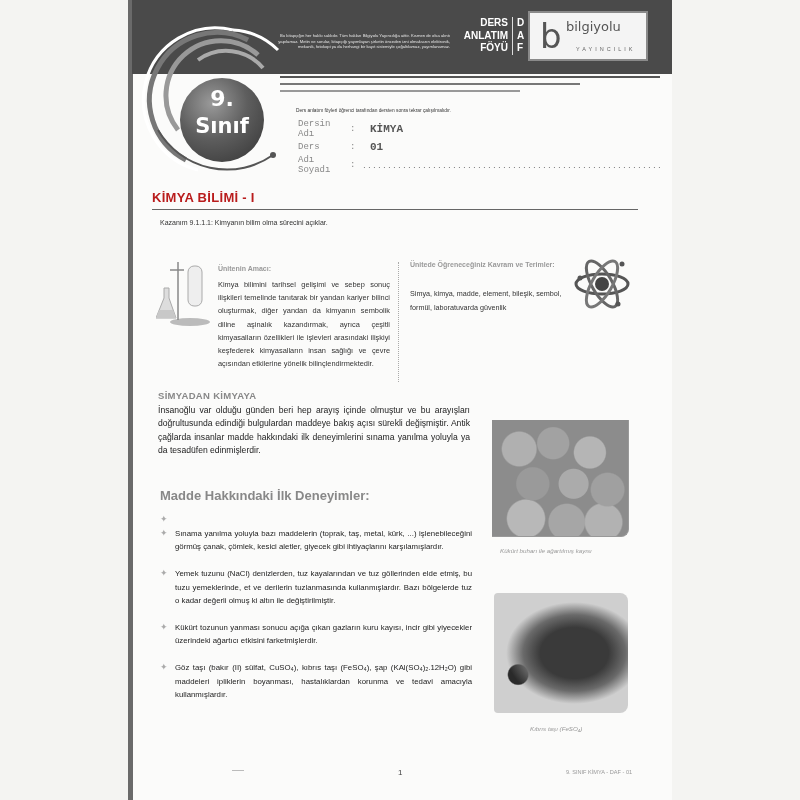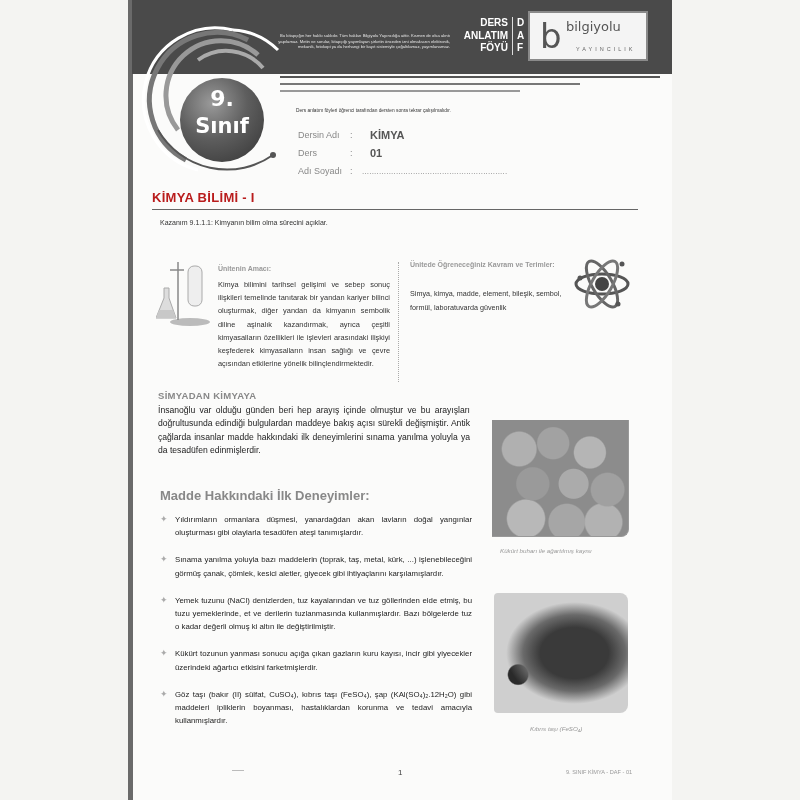--- a/index.html
+++ b/index.html
@@ -22,21 +22,21 @@
   .logo-name { position:absolute; left:36px; top:6px; font-size:13px; color:#555; font-family:"DejaVu Sans", sans-serif; }
   .logo-sub { position:absolute; left:46px; top:33px; font-size:5.5px; color:#666; letter-spacing:3px; }
   .grade-svg { position:absolute; left:138px; top:20px; }
   .grade-ball { position:absolute; left:180px; top:78px; width:84px; height:84px; border-radius:50%;
                 background:radial-gradient(circle at 38% 30%, #9a9a9a 0%, #5e5e5e 45%, #333 100%); }
   .grade-num { position:absolute; left:0; right:0; top:8px; text-align:center; color:#fff; font-weight:bold;
                font-size:22px; font-family:"DejaVu Sans", sans-serif; }
   .grade-label { position:absolute; left:0; right:0; top:36px; text-align:center; color:#fff; font-weight:bold;
                  font-size:21px; font-family:"DejaVu Sans", sans-serif; }
   .note { position:absolute; left:296px; top:108px; font-size:4.8px; color:#333; }
-  .info { position:absolute; left:298px; top:126px; font-size:9px; color:#888; }
+  .info { position:absolute; left:298px; top:120px; font-size:9px; color:#888;font-family:Liberation Mono, monospace; }
   .info-row { height:18px; display:flex; align-items:center; }
   .info-label { width:52px; }
   .info-colon { width:12px; }
   .info-value { font-weight:bold; color:#555; font-size:11px;margin-left:8px; }
   .info-dots { color:#777; font-size:8px; letter-spacing:0.2px; }
   .title { position:absolute; left:152px; top:190px; font-size:13px; font-weight:bold; color:#b91c1c; letter-spacing:0.3px; }
   .title-rule { position:absolute; left:152px; top:209px; width:486px; height:1px; background:#666; }
   .kazanim { position:absolute; left:160px; top:219px; font-size:7px; color:#333; }
   .lab-icon { position:absolute; left:156px; top:258px; }
   .aim-title { position:absolute; left:218px; top:265px; font-size:7px; font-weight:bold; color:#999; }
@@ -168,21 +168,20 @@
     <circle cx="44" cy="48" r="2.5" fill="#555"></circle>
 </svg>
 
 <div class="section-head">SİMYADAN KİMYAYA</div>
 <div class="intro">İnsanoğlu var olduğu günden beri hep arayış içinde olmuştur ve bu arayışları doğrultusunda edindiği bulgulardan maddeye bakış açısı sürekli değişmiştir. Antik çağlarda insanlar madde hakkındaki ilk deneyimlerini sınama yanılma yoluyla ya da tesadüfen edinmişlerdir.</div>
 
 <div class="sub-head">Madde Hakkındaki İlk Deneyimler:</div>
 <div class="bullets">
   <div class="bullet" style="margin-bottom:14px">
     <span class="mark">✦</span>
-    <span>Yıldırımların ormanlara düşmesi, yanardağdan akan lavların doğal yangınlar oluşturması gibi olaylarla tesadüfen ateşi tanımışlardır.</span>
   </div>
   <div class="bullet" style="margin-bottom:14px">
     <span class="mark">✦</span>
     <span>Sınama yanılma yoluyla bazı maddelerin (toprak, taş, metal, kürk, ...) işlenebileceğini görmüş çanak, çömlek, kesici aletler, giyecek gibi ihtiyaçlarını karşılamışlardır.</span>
   </div>
   <div class="bullet" style="margin-bottom:14px">
     <span class="mark">✦</span>
     <span>Yemek tuzunu (NaCl) denizlerden, tuz kayalarından ve tuz göllerinden elde etmiş, bu tuzu yemeklerinde, et ve derilerin tuzlanmasında kullanmışlardır. Bazı bölgelerde tuz o kadar değerli olmuş ki altın ile değiştirilmiştir.</span>
   </div>
   <div class="bullet" style="margin-bottom:14px">

